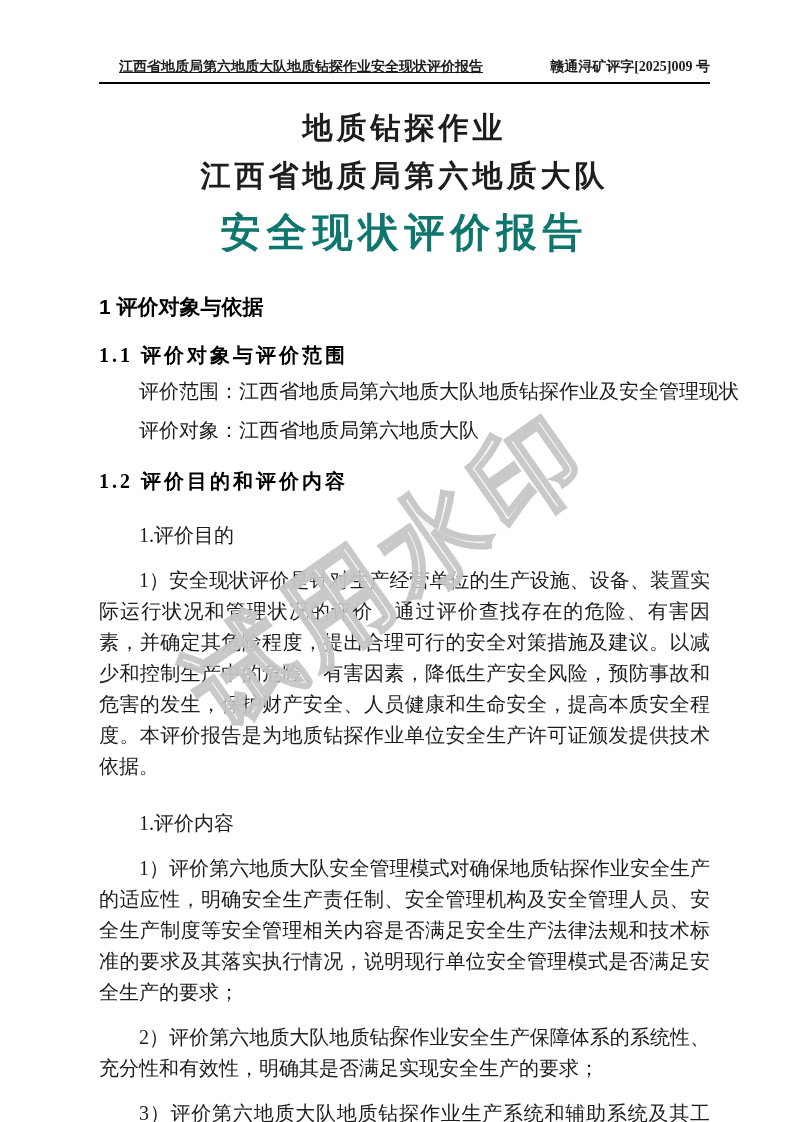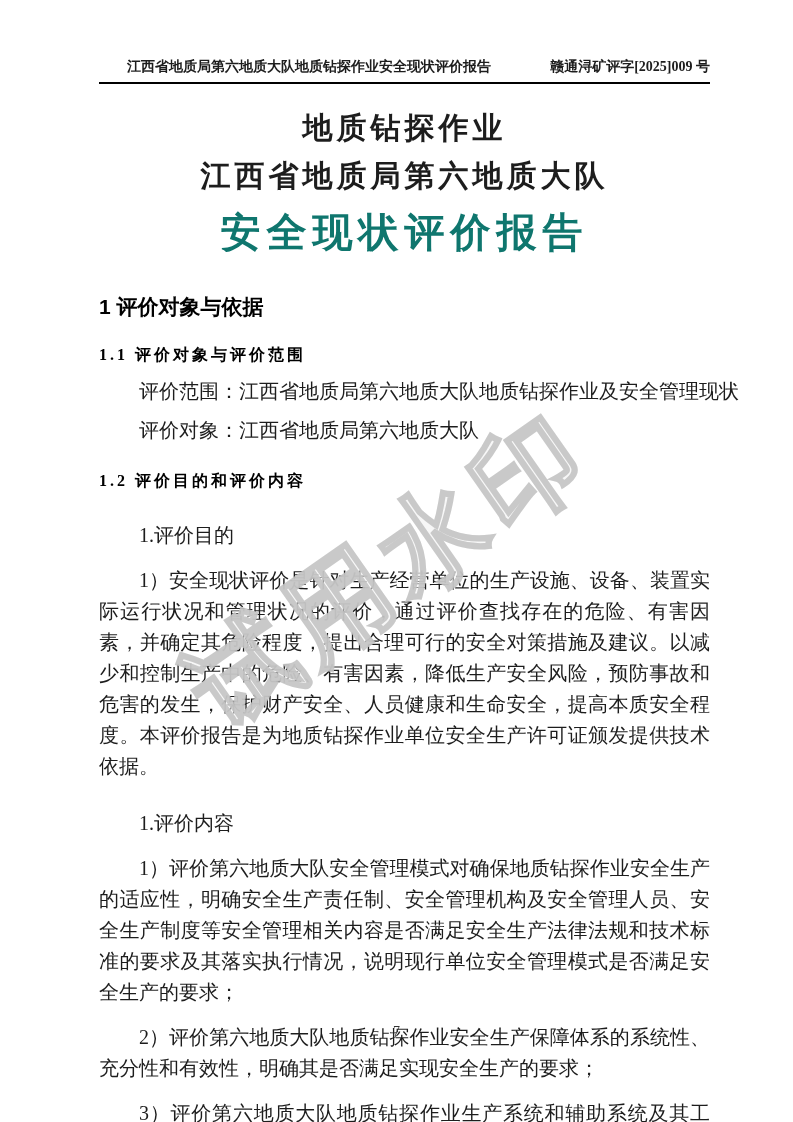--- a/index.html
+++ b/index.html
@@ -21,21 +21,21 @@
     display:flex;
     justify-content:space-between;
     align-items:flex-end;
     border-bottom:2px solid #000;
     padding-bottom:6px;
     font-size:14px;
     font-weight:bold;
     font-family:"Liberation Serif","DejaVu Serif",serif;
     white-space:nowrap;
   }
-  .hdr .hdr-left{margin-left:28px;}
+  .hdr .hdr-left{margin-left:20px;text-decoration:underline;}
   .hdr .hdr-right span{white-space:pre;}
   
   .title-block{margin-top:20px;text-align:center;}
   .title-line{
     font-size:30px;
     line-height:48px;
     letter-spacing:4px;
     font-weight:600;
     font-family:"Liberation Serif","DejaVu Serif",serif;
   }
@@ -52,21 +52,21 @@
   .h1{
     margin-top:36px;
     font-size:21px;
     font-weight:bold;
     line-height:26px;
     color:#000;
     font-family:"Liberation Sans","DejaVu Sans",sans-serif;
   }
   .h2{
     margin-top:22px;
-    font-size:16px;
+    font-size:20px;
     font-weight:bold;
     line-height:26px;
     letter-spacing:3px;
     color:#000;
     font-family:"Liberation Serif","DejaVu Serif",serif;
   }
   
   .line,.para,.sub{
     font-size:20px;
     line-height:31px;

